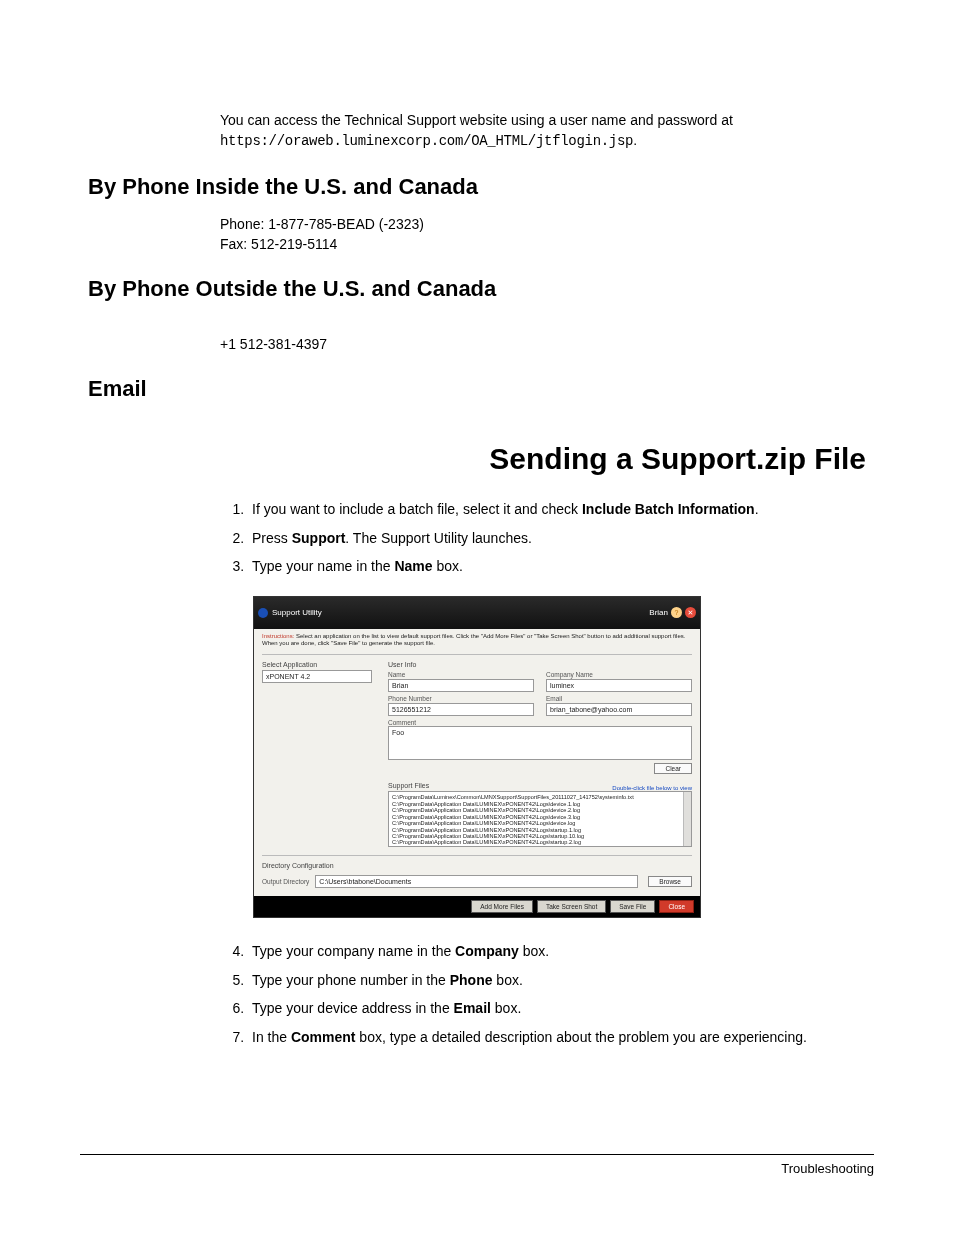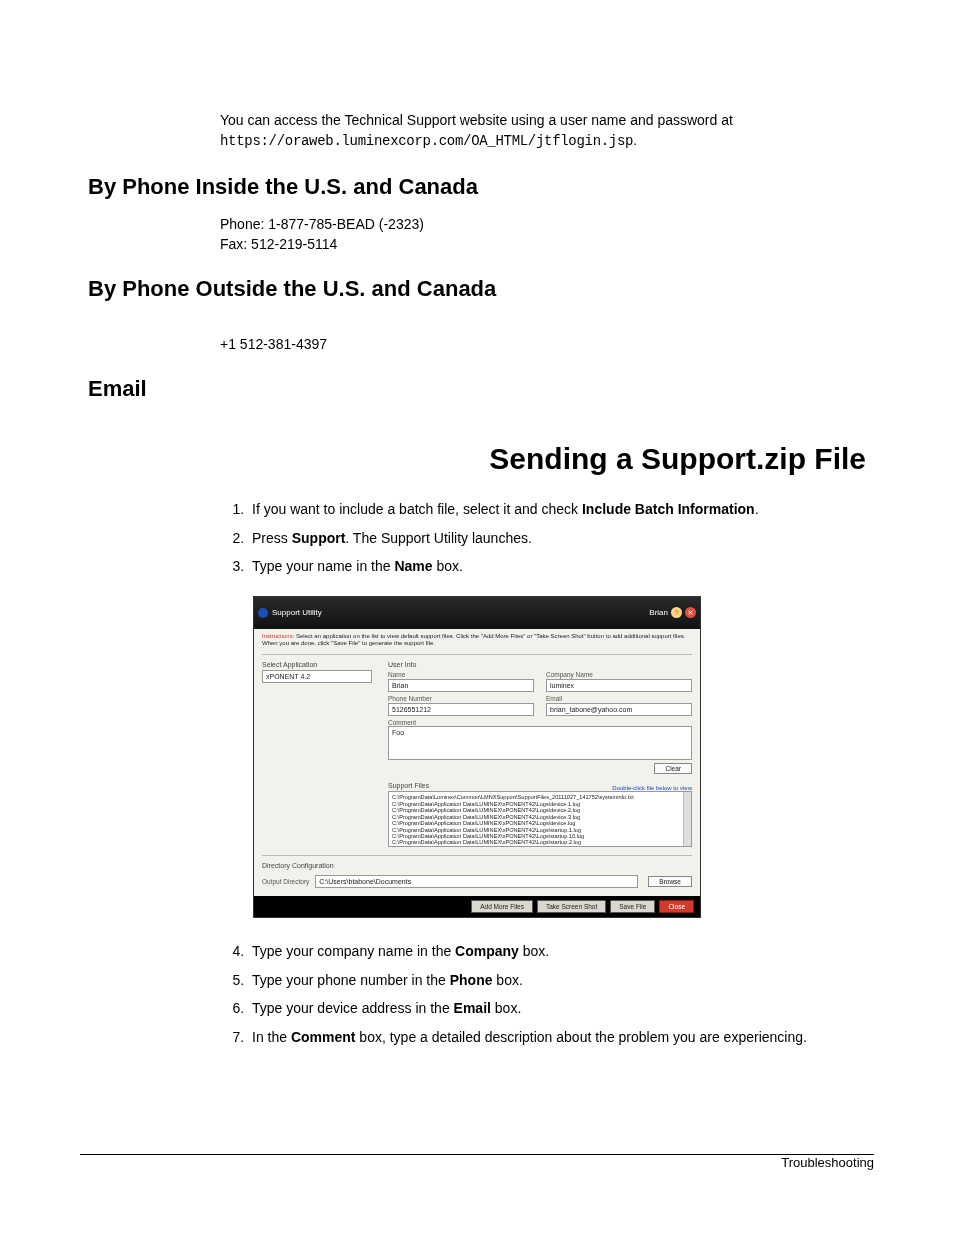--- a/index.html
+++ b/index.html
@@ -109,20 +109,21 @@
   }
   .app-footer .ftr-btn {
     background:#d9d7cf; border:1px solid #555; color:#222;
     padding:2px 8px; font-size:6.5px;
   }
   .app-footer .ftr-btn.close { background:#d13a2a; color:#fff; border-color:#8a1e12; }
 
   .footer-area {
     border-top: 1.5px solid #000;
     margin: 50px 80px 0 80px;
+    padding-top: 6px;
     text-align: right;
     font-size: 13px;
   }
   .pg-num { display:block; }
 </style>
 </head>
 <body>
 
 <div class="page">
 

